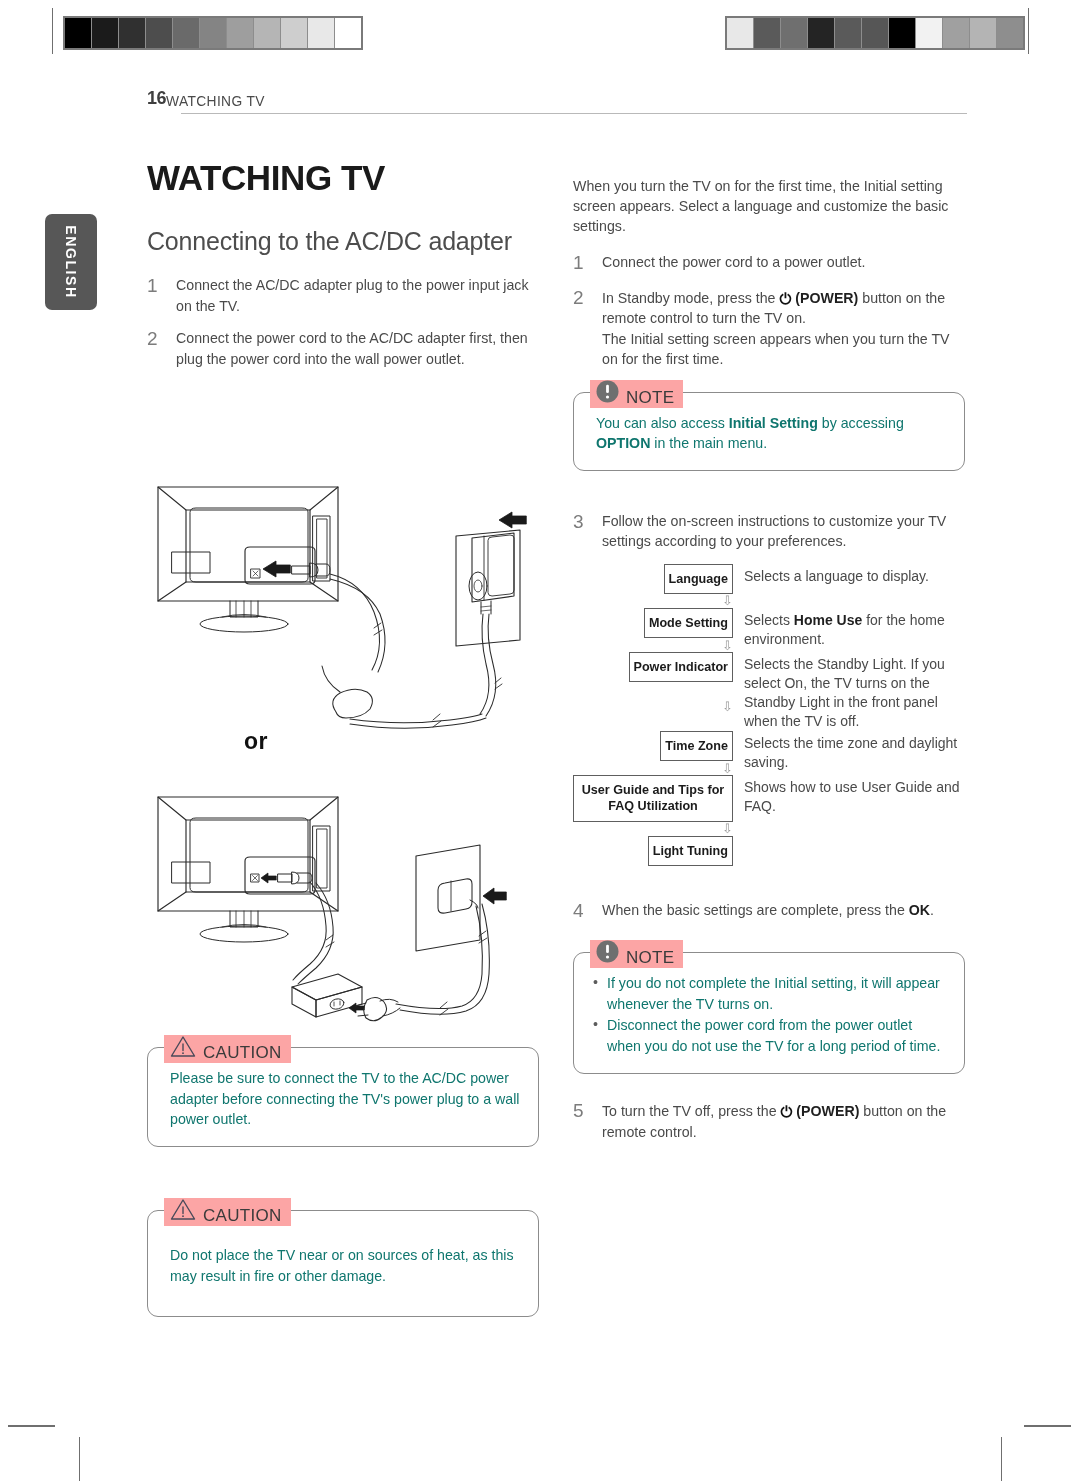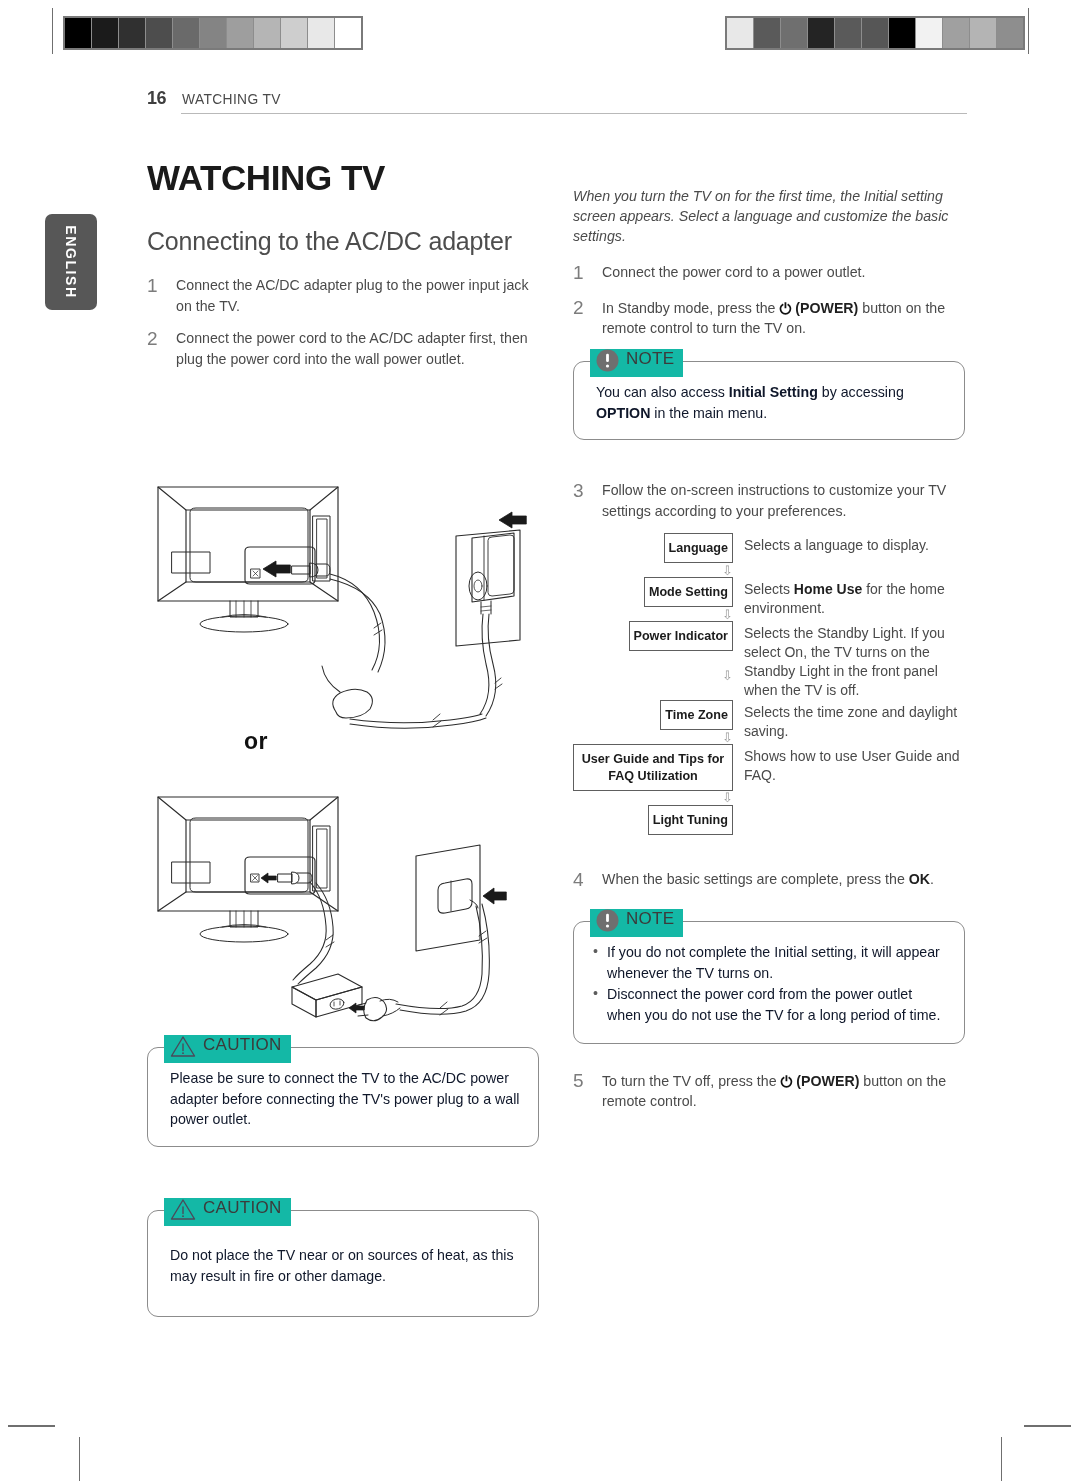--- a/index.html
+++ b/index.html
@@ -48,22 +48,21 @@
 
   
   .runhead {
     position: absolute;
     left: 147px;
     top: 88px;
     width: 820px;
   }
   .runhead .row {
     display: flex;
-    align-items: center;
-    gap: 16px;
+    align-items: flex-end;
   }
   .runhead .pageno {
     font-size: 18px;
     font-weight: bold;
     color: #3f3f3f;
     letter-spacing: -0.5px;
   }
   .runhead .secname {
     font-size: 15px;
     letter-spacing: 0.4px;
@@ -167,35 +166,35 @@
   .callout {
     position: relative;
     border: 1.3px solid #8c8c8c;
     border-radius: 11px;
     padding: 20px 18px 16px 22px;
   }
   .callout .cap {
     position: absolute;
     top: -13px;
     left: 16px;
-    background: #14b8a6;
+    background: #fca5a5;
     padding: 0 9px 0 6px;
     display: flex;
-    align-items: flex-start;
+    align-items: flex-end;
     gap: 7px;
     font-size: 17px;
     letter-spacing: 0.3px;
     color: #3b3b3b;
   }
   .callout .cap .ico { display: block; }
   .callout p,
   .callout li {
     font-size: 14.2px;
     line-height: 1.45;
-    color: #0f172a;
+    color: #0f766e;
   }
   .callout ul { list-style: none; }
   .callout ul li {
     position: relative;
     padding-left: 15px;
     margin-bottom: 1px;
   }
   .callout ul li::before {
     content: "•";
     position: absolute;
@@ -469,30 +468,30 @@
       </svg>
     </span>
     <span>CAUTION</span>
   </div>
   <p>Do not place the TV near or on sources of heat, as this may result in fire or other damage.</p>
 </div>
 
 <div class="col col-right">
 
 
-  <p class="body" style="margin-top:26px;font-style:italic;">When you turn the TV on for the first time, the Initial setting screen appears. Select a language and customize the basic settings.</p>
+  <p class="body" style="margin-top:16px;">When you turn the TV on for the first time, the Initial setting screen appears. Select a language and customize the basic settings.</p>
 
   <ol class="steps" style="margin-top:16px;">
     <li>
       <span class="num">1</span>
       <span class="txt">Connect the power cord to a power outlet.</span>
     </li>
     <li>
       <span class="num">2</span>
-      <span class="txt"><span>In Standby mode, press the </span><span class="pwr">⏻</span><b> (POWER)</b><span> button on the remote control to turn the TV on.</span><br></span>
+      <span class="txt"><span>In Standby mode, press the </span><span class="pwr">⏻</span><b> (POWER)</b><span> button on the remote control to turn the TV on.</span><br><span>The Initial setting screen appears when you turn the TV on for the first time.</span></span>
     </li>
   </ol>
 
   <div class="callout" style="margin-top:22px;">
     <div class="cap">
       <span class="ico">
         <svg width="23" height="23" viewBox="0 0 23 23">
           <circle cx="11.5" cy="11.5" r="11" fill="#6f6f6f"></circle>
           <rect x="10.1" y="4.8" width="2.8" height="8.2" rx="1.3" fill="#ffffff"></rect>
           <circle cx="11.5" cy="17" r="1.6" fill="#ffffff"></circle>

